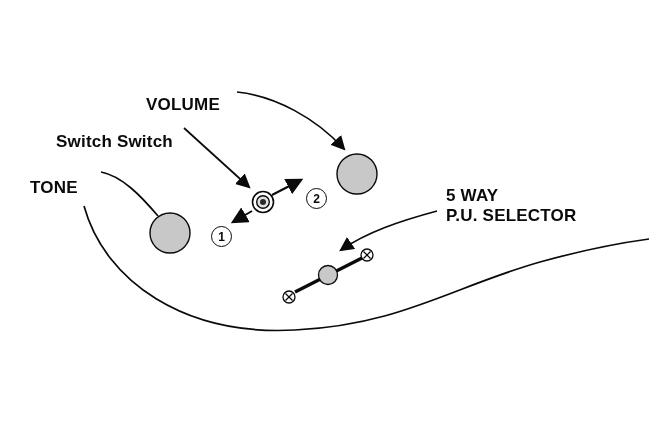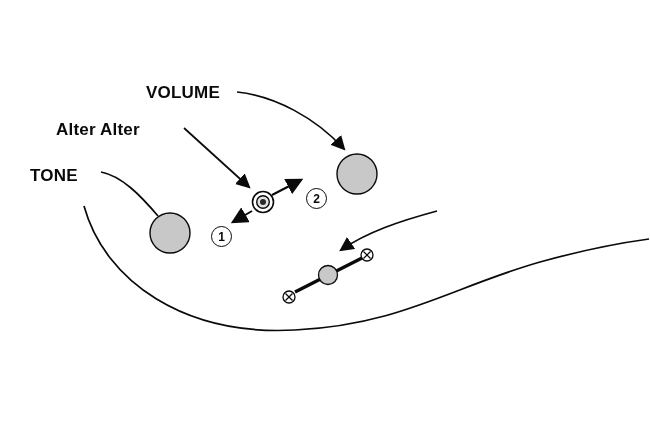--- a/index.html
+++ b/index.html
@@ -20,20 +20,21 @@
     inset: 0;
   }
   .label {
     position: absolute;
     font-weight: 700;
     color: #0a0a0a;
     font-size: 17px;
     letter-spacing: 0.2px;
     white-space: nowrap;
     user-select: none;
+    margin-top: 12px;
   }
   .label .line2 { display: block; }
   .badge {
     position: absolute;
     width: 21px;
     height: 21px;
     border: 1.6px solid #0a0a0a;
     border-radius: 50%;
     box-sizing: border-box;
     display: flex;
@@ -92,22 +93,26 @@
       <g>
         <circle cx="367" cy="255" r="6" fill="#ffffff" stroke="#0a0a0a" stroke-width="1.3"></circle>
         <line x1="363.5" y1="251.5" x2="370.5" y2="258.5" stroke="#0a0a0a" stroke-width="1.2"></line>
         <line x1="363.5" y1="258.5" x2="370.5" y2="251.5" stroke="#0a0a0a" stroke-width="1.2"></line>
       </g>
     </g>
   </svg>
 
   <div class="label" style="left:146px; top:83px;">VOLUME</div>
 
-  <div class="label" style="left:56px; top:120px;">Alter Alter</div>
+  <div class="label" style="left:56px; top:120px;">Switch Switch</div>
 
   <div class="label" style="left:30px; top:166px;">TONE</div>
 
+  <div class="label" style="left:446px; top:174px;">
+    <span>5 WAY</span>
+    <span class="line2">P.U. SELECTOR</span>
+  </div>
 
   <div class="badge" style="left:211px; top:226px;">1</div>
 
   <div class="badge" style="left:306px; top:188px;">2</div>
 
 </div>
 
 </body></html>

